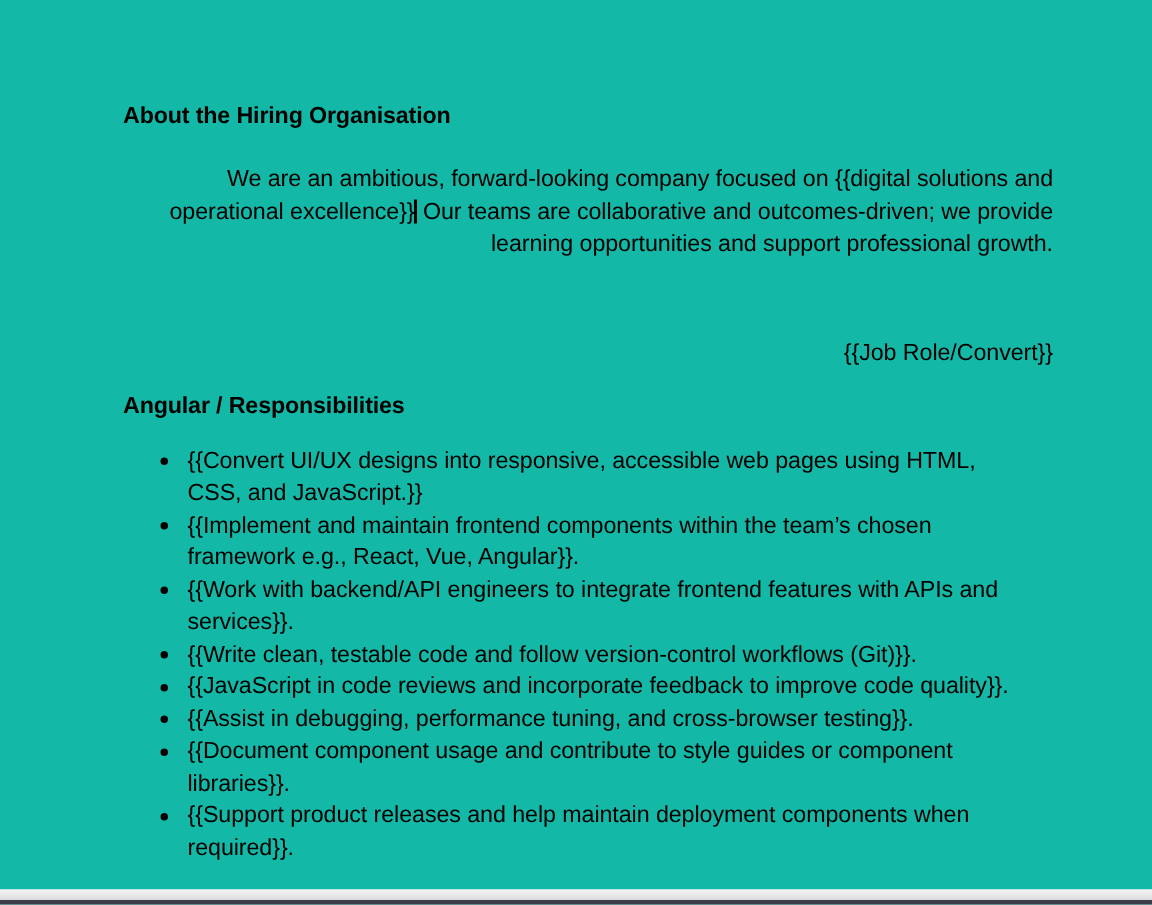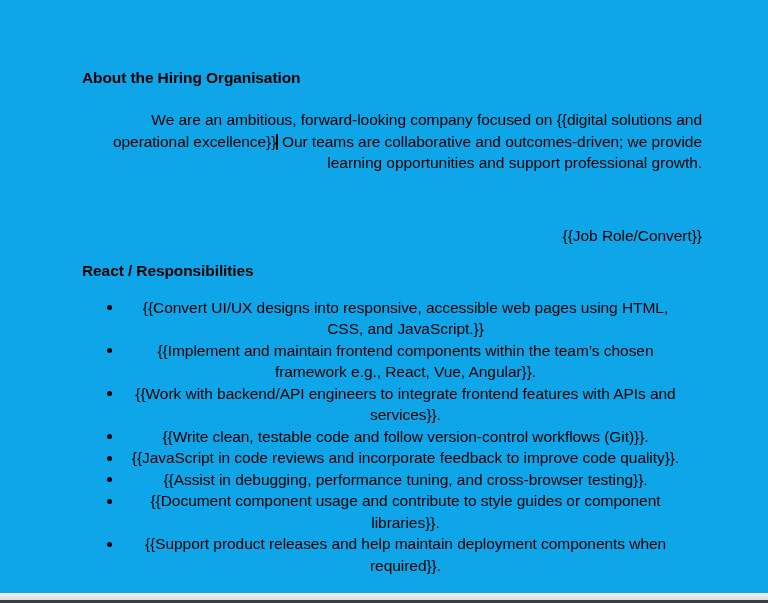--- a/index.html
+++ b/index.html
@@ -16,21 +16,21 @@
     overflow: hidden;
     position: relative;
   }
 
   #doc-page {
     position: absolute;
     left: 0;
     top: 0;
     width: 768px;
     height: 593px;
-    background: #0ea5e9;
+    background: #14b8a6;
     box-sizing: border-box;
     padding: 0;
   }
 
   #doc-body {
     position: absolute;
     left: 82px;
     top: 68px;
     width: 620px;
   }
@@ -76,21 +76,20 @@
     padding: 0;
   }
   ul.duties-list li {
     position: relative;
     font-size: 15.5px;
     line-height: 21.5px;
     padding-left: 43px;
     margin: 0 16px 0 0;
     color: #000000;
     letter-spacing: -0.05px;
-    text-align: center;
   }
   ul.duties-list li .bullet-dot {
     position: absolute;
     left: 25px;
     top: 8.5px;
     width: 5px;
     height: 5px;
     border-radius: 50%;
     background: #000000;
   }
@@ -120,21 +119,21 @@
 
     <div class="spacer-para"></div>
 
 
     <div class="spacer-blank-line"></div>
 
     <p class="para">{{Job Role/Convert}}</p>
 
     <div class="spacer-heading-gap"></div>
 
-    <h2 class="section-heading">React / Responsibilities</h2>
+    <h2 class="section-heading">Angular / Responsibilities</h2>
 
     <div class="spacer-md"></div>
 
     <ul class="duties-list" id="duties-list">
         <li><span class="bullet-dot"></span><span>{{Convert UI/UX designs into responsive, accessible web pages using HTML, CSS, and JavaScript.}}</span></li>
         <li><span class="bullet-dot"></span><span>{{Implement and maintain frontend components within the team’s chosen framework e.g., React, Vue, Angular}}.</span></li>
         <li><span class="bullet-dot"></span><span>{{Work with backend/API engineers to integrate frontend features with APIs and services}}.</span></li>
         <li><span class="bullet-dot"></span><span>{{Write clean, testable code and follow version-control workflows (Git)}}.</span></li>
         <li><span class="bullet-dot"></span><span>{{JavaScript in code reviews and incorporate feedback to improve code quality}}.</span></li>
         <li><span class="bullet-dot"></span><span>{{Assist in debugging, performance tuning, and cross-browser testing}}.</span></li>

